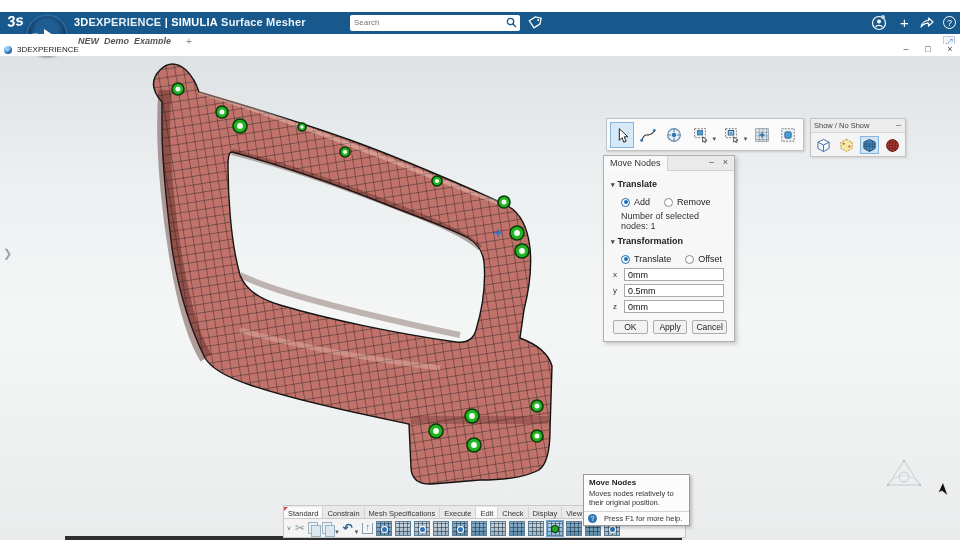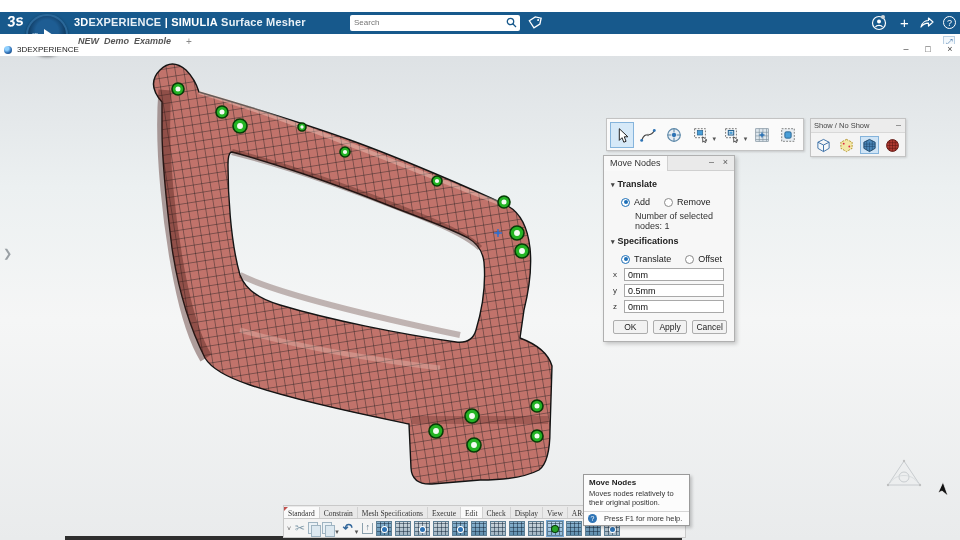--- a/index.html
+++ b/index.html
@@ -82,37 +82,37 @@
   #dlg-close { position:absolute; right:6px; top:1px; color:#555; font-size:9px; }
   #dlg-body { padding:5px 7px 6px 7px; }
   .sect { font-weight:bold; color:#222; margin:3px 0 4px 0; }
   .sect .tri { font-size:7px; color:#444; margin-right:3px; }
   .radio-row { display:flex; gap:14px; margin:8px 0 4px 10px; align-items:center; }
   .radio { display:flex; align-items:center; gap:4px; }
   .rdot { width:9px; height:9px; border-radius:50%; border:1px solid #8a8a8a; background:#fff; position:relative; }
   .radio.checked .rdot { border-color:#1d6fb8; }
   .radio.checked .rdot::after { content:""; position:absolute; left:1.5px; top:1.5px; width:4px; height:4px;
     border-radius:50%; background:#1d6fb8; }
-  #sel-info { margin:0 0 5px 24px; color:#333; }
+  #sel-info { margin:0 0 5px 10px; color:#333; }
   #selmode-row { display:flex; align-items:center; gap:3px; margin:2px 0 4px 10px; }
   .sm-btn { width:15px; height:13px; display:flex; align-items:center; justify-content:center; border:1px solid transparent; }
   .sm-btn.on { background:#dcebf8; border-color:#7aa9d4; }
   #xyz-txt { font-size:6px; color:#c0392b; border-bottom:1px solid #1d6fb8; line-height:6px; }
   .fld-row { display:flex; align-items:center; gap:4px; margin:3px 0 3px 2px; }
   .fld-lb { width:7px; font-size:8px; color:#333; }
   .fld-in { width:100px; height:13px; border:1px solid #a9a9a9; background:#fff; font-size:9px;
     padding:0 3px; font-family:"Liberation Sans",sans-serif; color:#111; }
   #dlg-btns { display:flex; gap:5px; margin:7px 0 1px 2px; }
   .dlg-btn { width:36px; height:14px; background:#f2f2f2; border:1px solid #adadad; border-radius:2px;
     font-size:8.5px; font-family:"Liberation Sans",sans-serif; color:#222; line-height:11px; }
 
   
   #ribbon { left:283px; top:455px; width:403px; z-index:15; }
   #ribbon-tabs { display:flex; height:13px; background:#e9e9e9; border:1px solid #c9c9c9; border-bottom:0;
-    align-items:center; width:fit-content;font-family:Liberation Serif, serif; }
+    align-items:center; width:fit-content; }
   .rtab { font-size:7.5px; color:#333; padding:2px 4px 0 4px; border-right:1px solid #d2d2d2; white-space:nowrap; position:relative; }
   .rtab.active { background:#fafafa; }
   .rtab.fold::before { content:""; position:absolute; left:0; top:0; border-left:4px solid #c0504d;
     border-bottom:4px solid transparent; }
   #ribbon-icons { height:20px; background:#f4f4f4; border:1px solid #c9c9c9; display:flex; align-items:center;
     padding:0 3px; gap:3px; width:403px; }
   #ribbon-collapse { font-size:7px; color:#666; margin-right:1px; }
   .std-ic { font-size:12px; color:#7e98a8; line-height:14px; }
   .copy-ic { position:relative; width:11px; height:13px; }
   .copy-ic::before { content:""; position:absolute; left:0; top:0; width:8px; height:10px; background:#eaf1f6; border:1px solid #9fb4c2; }
@@ -405,21 +405,21 @@
           <span class="rdot"></span>
           <span>Add</span>
         </span>
         <span class="radio">
           <span class="rdot"></span>
           <span>Remove</span>
         </span>
       </div>
       <div id="sel-info">Number of selected nodes: 1</div>
       <div class="sect">
-        <span class="tri">▾</span><span>Specifications</span>
+        <span class="tri">▾</span><span>Transformation</span>
       </div>
       <div class="radio-row">
         <span class="radio checked">
           <span class="rdot"></span>
           <span>Translate</span>
         </span>
         <span class="radio">
           <span class="rdot"></span>
           <span>Offset</span>
         </span>

